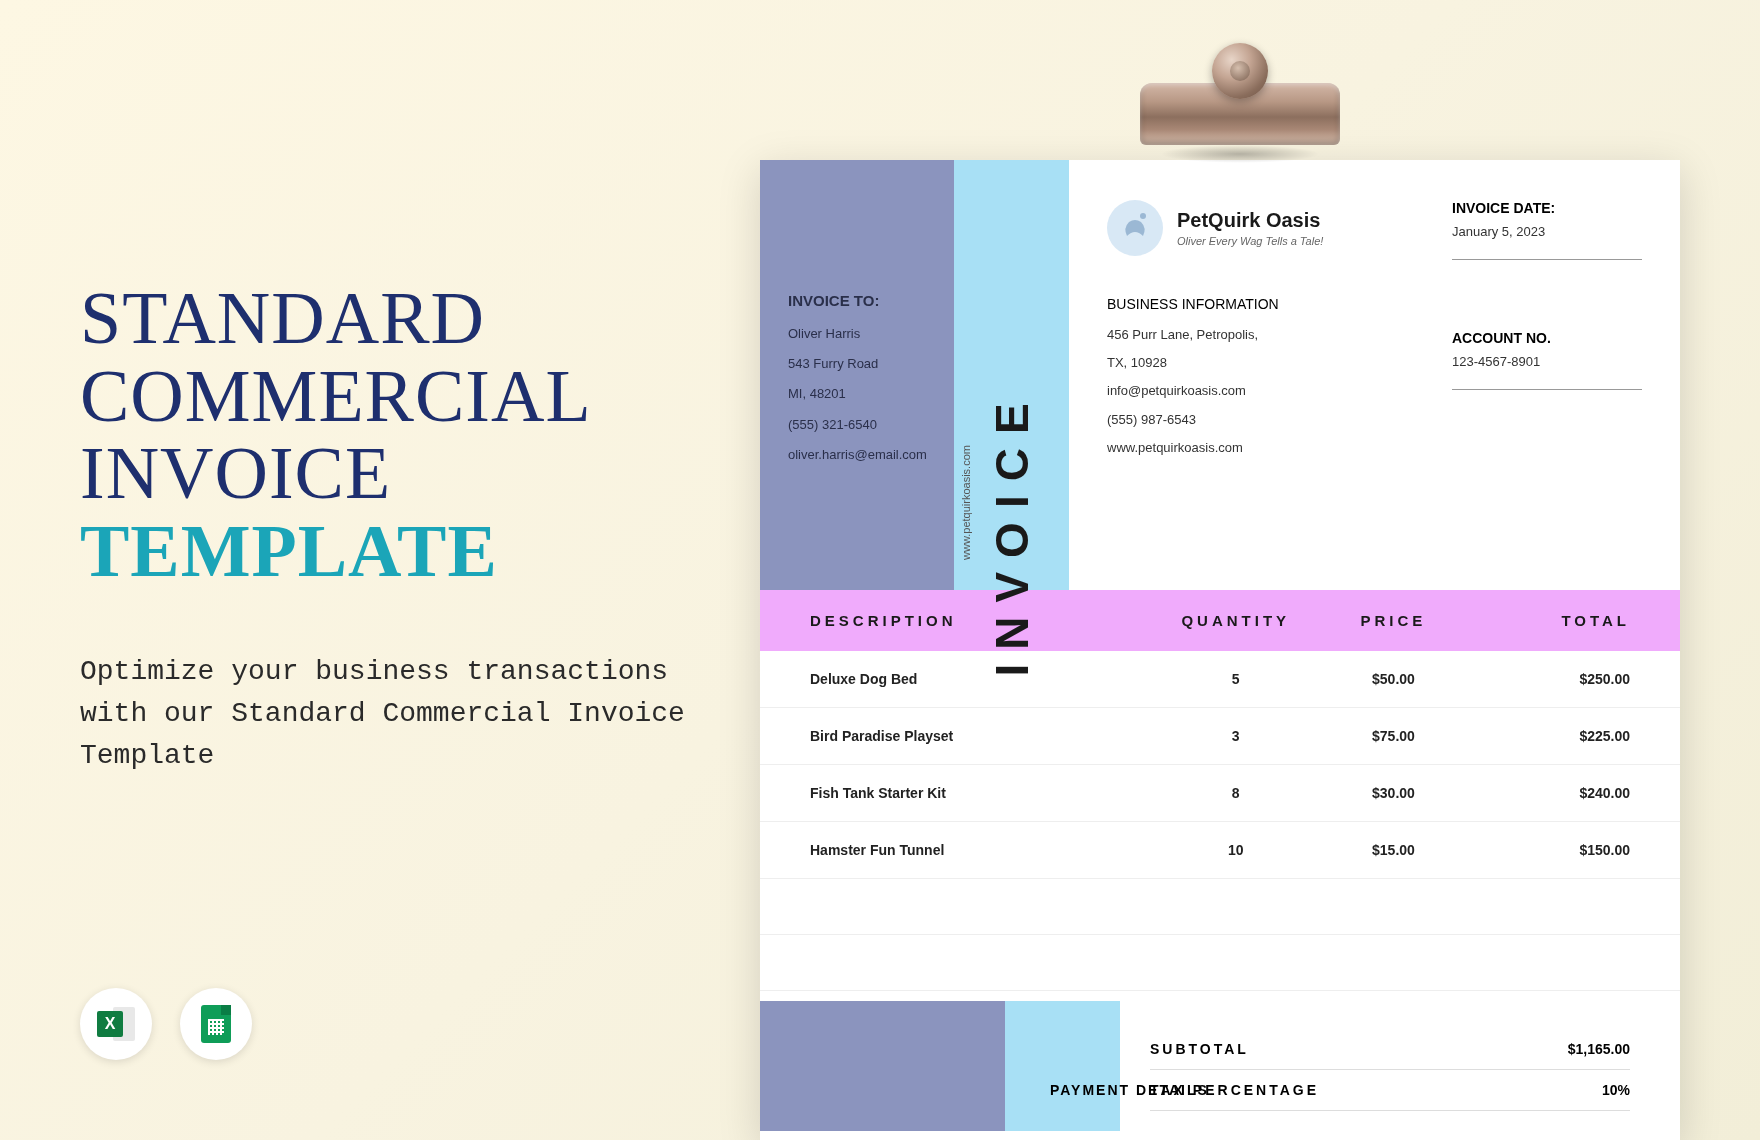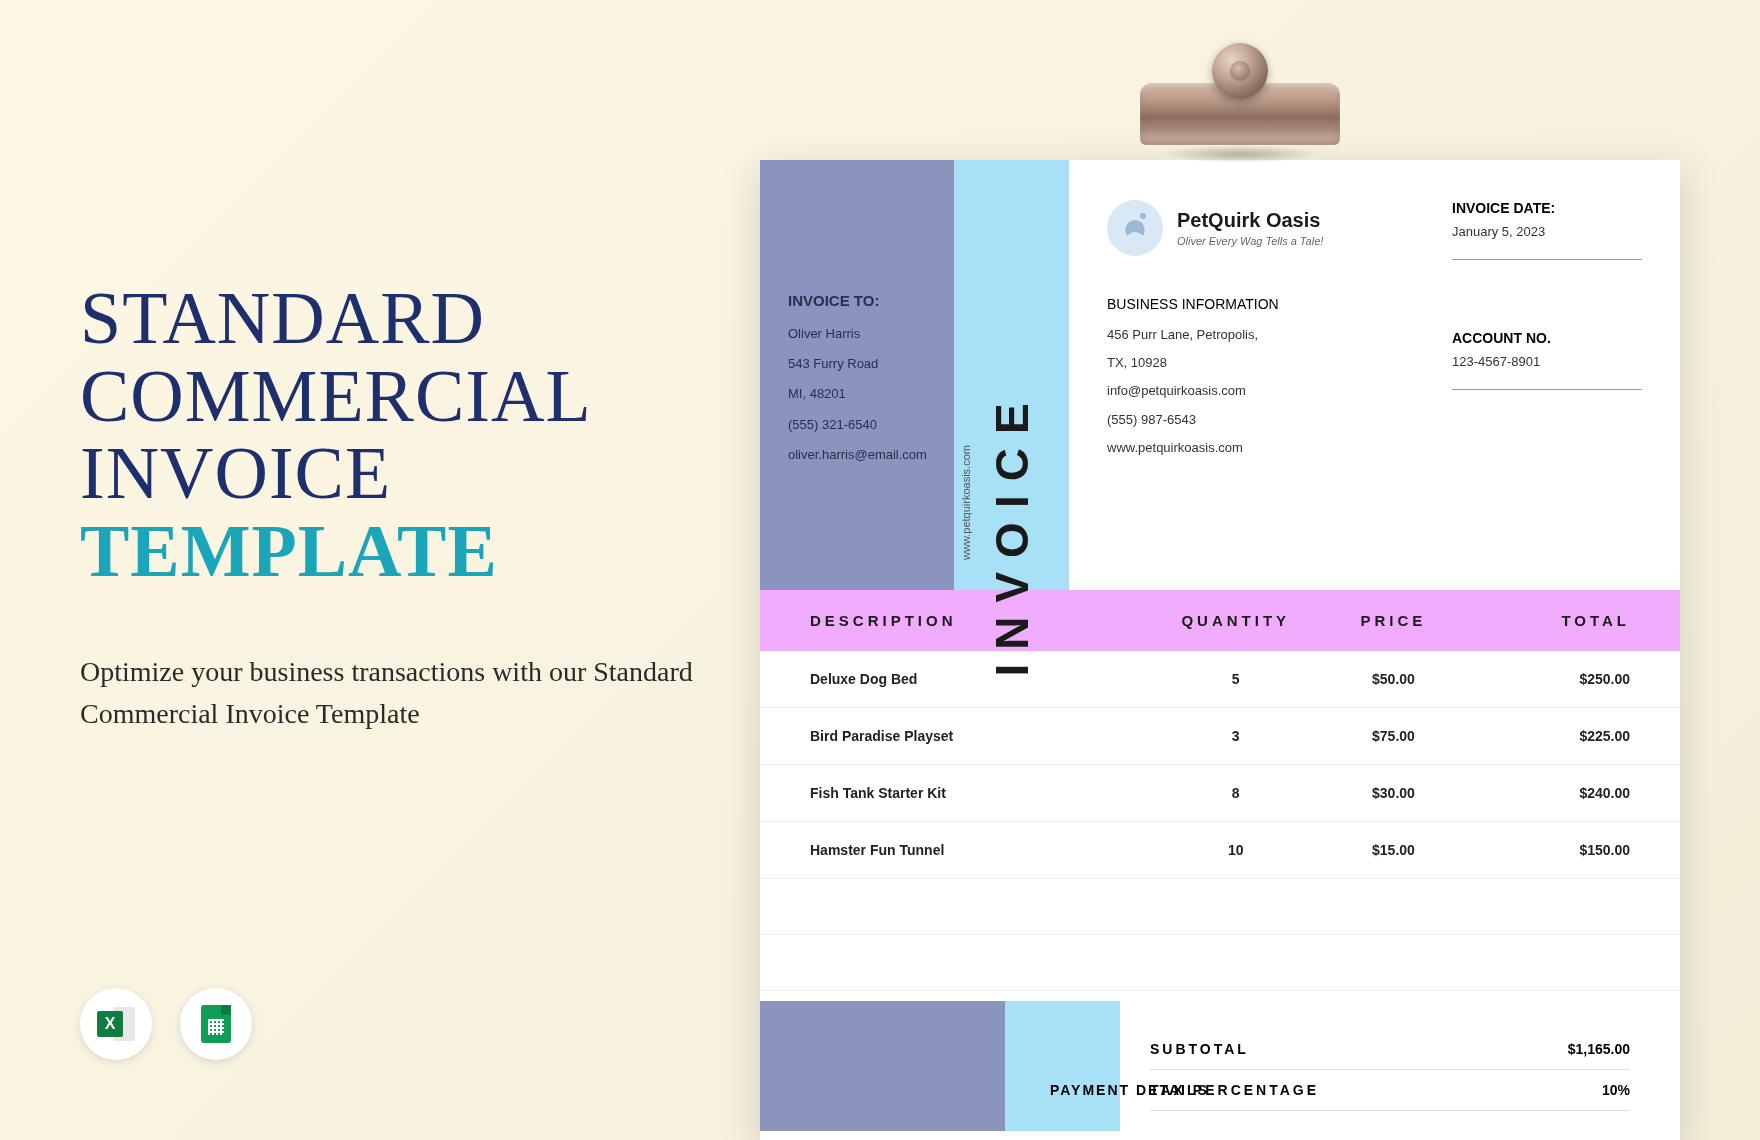--- a/index.html
+++ b/index.html
@@ -6,21 +6,21 @@
 body {
   width:1760px; height:1140px;
   background:linear-gradient(135deg,#fdf7e3 0%,#f8f3e0 50%,#f2eed8 100%);
   font-family:Georgia,'Times New Roman',serif;
   position:relative; overflow:hidden;
 }
 .left-panel { position:absolute; left:80px; top:280px; width:620px; }
 .title { font-size:74px; line-height:1.05; letter-spacing:1px; font-weight:400; }
 .title-navy { color:#1e2f6e; }
 .title-teal { color:#1ba5b8;font-weight:bold; }
-.subtitle { margin-top:60px; font-size:28px; line-height:1.5; color:#2a2a2a; font-family:Liberation Serif, serif; }
+.subtitle { margin-top:60px; font-size:28px; line-height:1.5; color:#2a2a2a; font-family:Liberation Mono, monospace; }
 .icons { position:absolute; left:80px; bottom:80px; display:flex; gap:28px; }
 .icon-badge { width:72px; height:72px; border-radius:50%; background:#fff; box-shadow:0 2px 8px rgba(0,0,0,0.12); display:flex; align-items:center; justify-content:center; }
 .excel-ic { width:38px; height:38px; position:relative; }
 .excel-ic::before { content:''; position:absolute; right:0; top:2px; width:22px; height:34px; background:#e8e8e8; border-radius:2px; }
 .excel-ic::after { content:'X'; position:absolute; left:0; top:6px; width:26px; height:26px; background:#107c41; color:#fff; font:bold 16px/26px Arial; text-align:center; border-radius:2px; }
 .sheets-ic { width:30px; height:38px; background:#0f9d58; border-radius:3px; position:relative; }
 .sheets-ic::before { content:''; position:absolute; right:0; top:0; width:10px; height:10px; background:#0a7d45; }
 .sheets-ic::after { content:''; position:absolute; left:7px; top:14px; width:16px; height:16px; background:repeating-linear-gradient(#fff 0 2px,transparent 2px 4px),repeating-linear-gradient(90deg,#fff 0 2px,transparent 2px 4px); }
 
 .clip { position:absolute; top:35px; left:1140px; width:200px; height:130px; z-index:5; }

